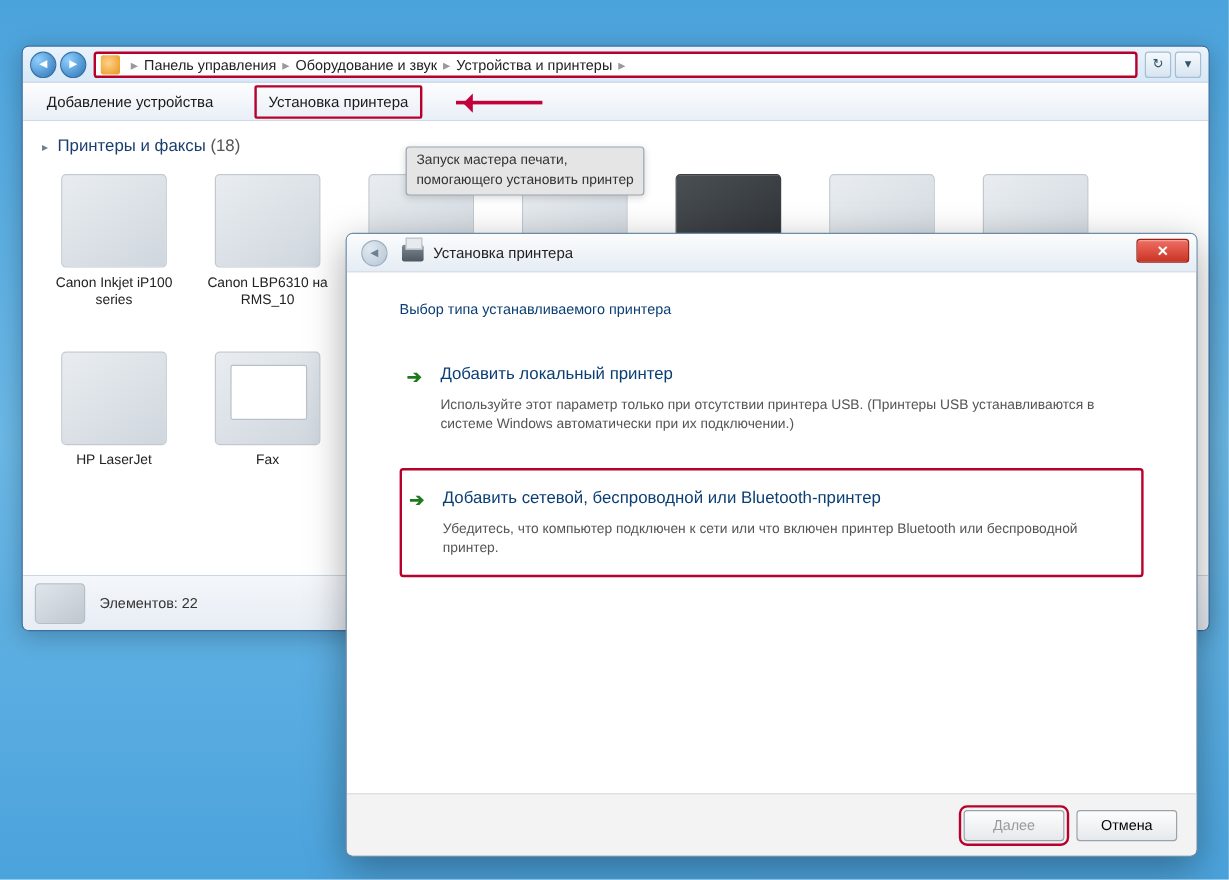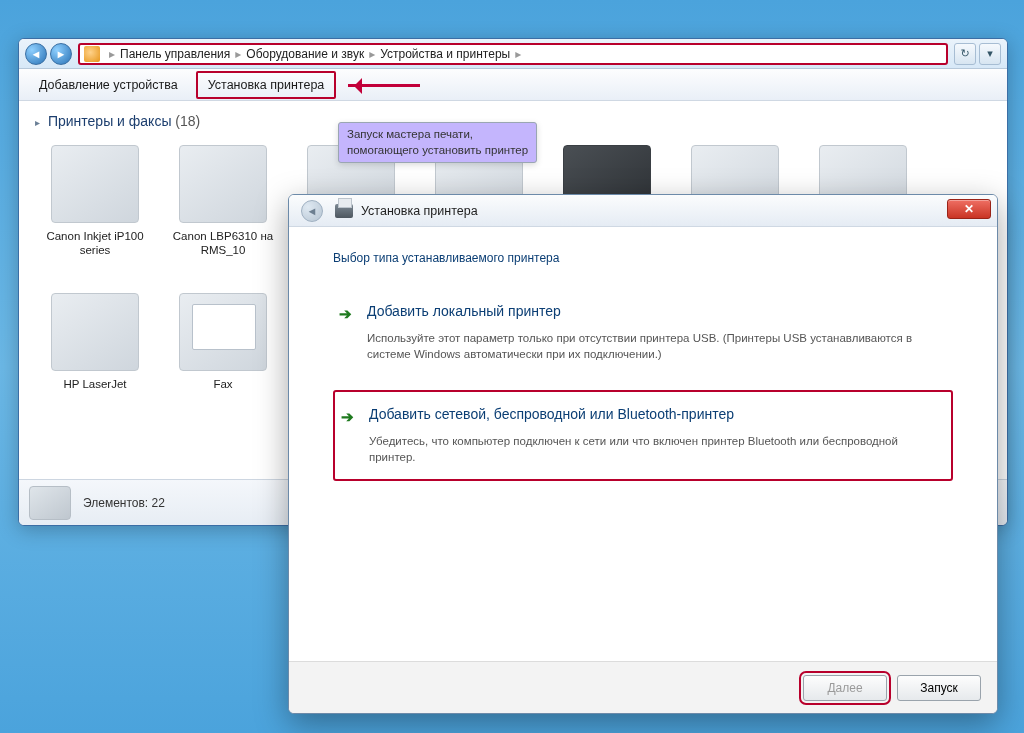--- a/index.html
+++ b/index.html
@@ -68,21 +68,21 @@
     display:flex;align-items:center;justify-content:center;
     color:#356; font-size:11px;
   }
 
   .toolbar {
     height: 32px;
     background: linear-gradient(#fdfdfe,#e9eff7);
     border-bottom: 1px solid #cfd8e3;
     display: flex; align-items: center;
     padding: 0 10px;
-    gap: 8px;
+    gap: 24px;
   }
   .toolbar .titem {
     font-size: 12.5px; color: #1a1a1a;
     padding: 5px 10px;
   }
   .toolbar .titem.boxed {
     border: 2px solid #b8002c;
     border-radius: 2px;
   }
   .arrow-callout {
@@ -96,21 +96,21 @@
   }
   .arrow-callout::after{
     content:""; position:absolute; left:-2px; top:3px;
     border: 8px solid transparent;
     border-right-color:#c2003a;
   }
 
   .tooltip {
     position: absolute;
     left: 338px; top: 122px;
-    background: #c4b5fd;
+    background: #e5e5e5;
     border: 1px solid #9aa6b2;
     border-radius: 3px;
     padding: 4px 8px;
     font-size: 11.5px; color: #333;
     box-shadow: 0 2px 6px rgba(0,0,0,.15);
     z-index: 5;
     line-height: 1.35;
   }
 
   .content {
@@ -381,15 +381,15 @@
 
     <div class="option highlight">
       <span class="opt-arrow">➔</span>
       <div class="opt-title">Добавить сетевой, беспроводной или Bluetooth-принтер</div>
       <div class="opt-desc">Убедитесь, что компьютер подключен к сети или что включен принтер Bluetooth или беспроводной принтер.</div>
     </div>
   </div>
 
   <div class="wiz-footer">
     <div class="wbtn disabled boxed">Далее</div>
-    <div class="wbtn">Запуск</div>
+    <div class="wbtn">Отмена</div>
   </div>
 </div>
 
 </body></html>

